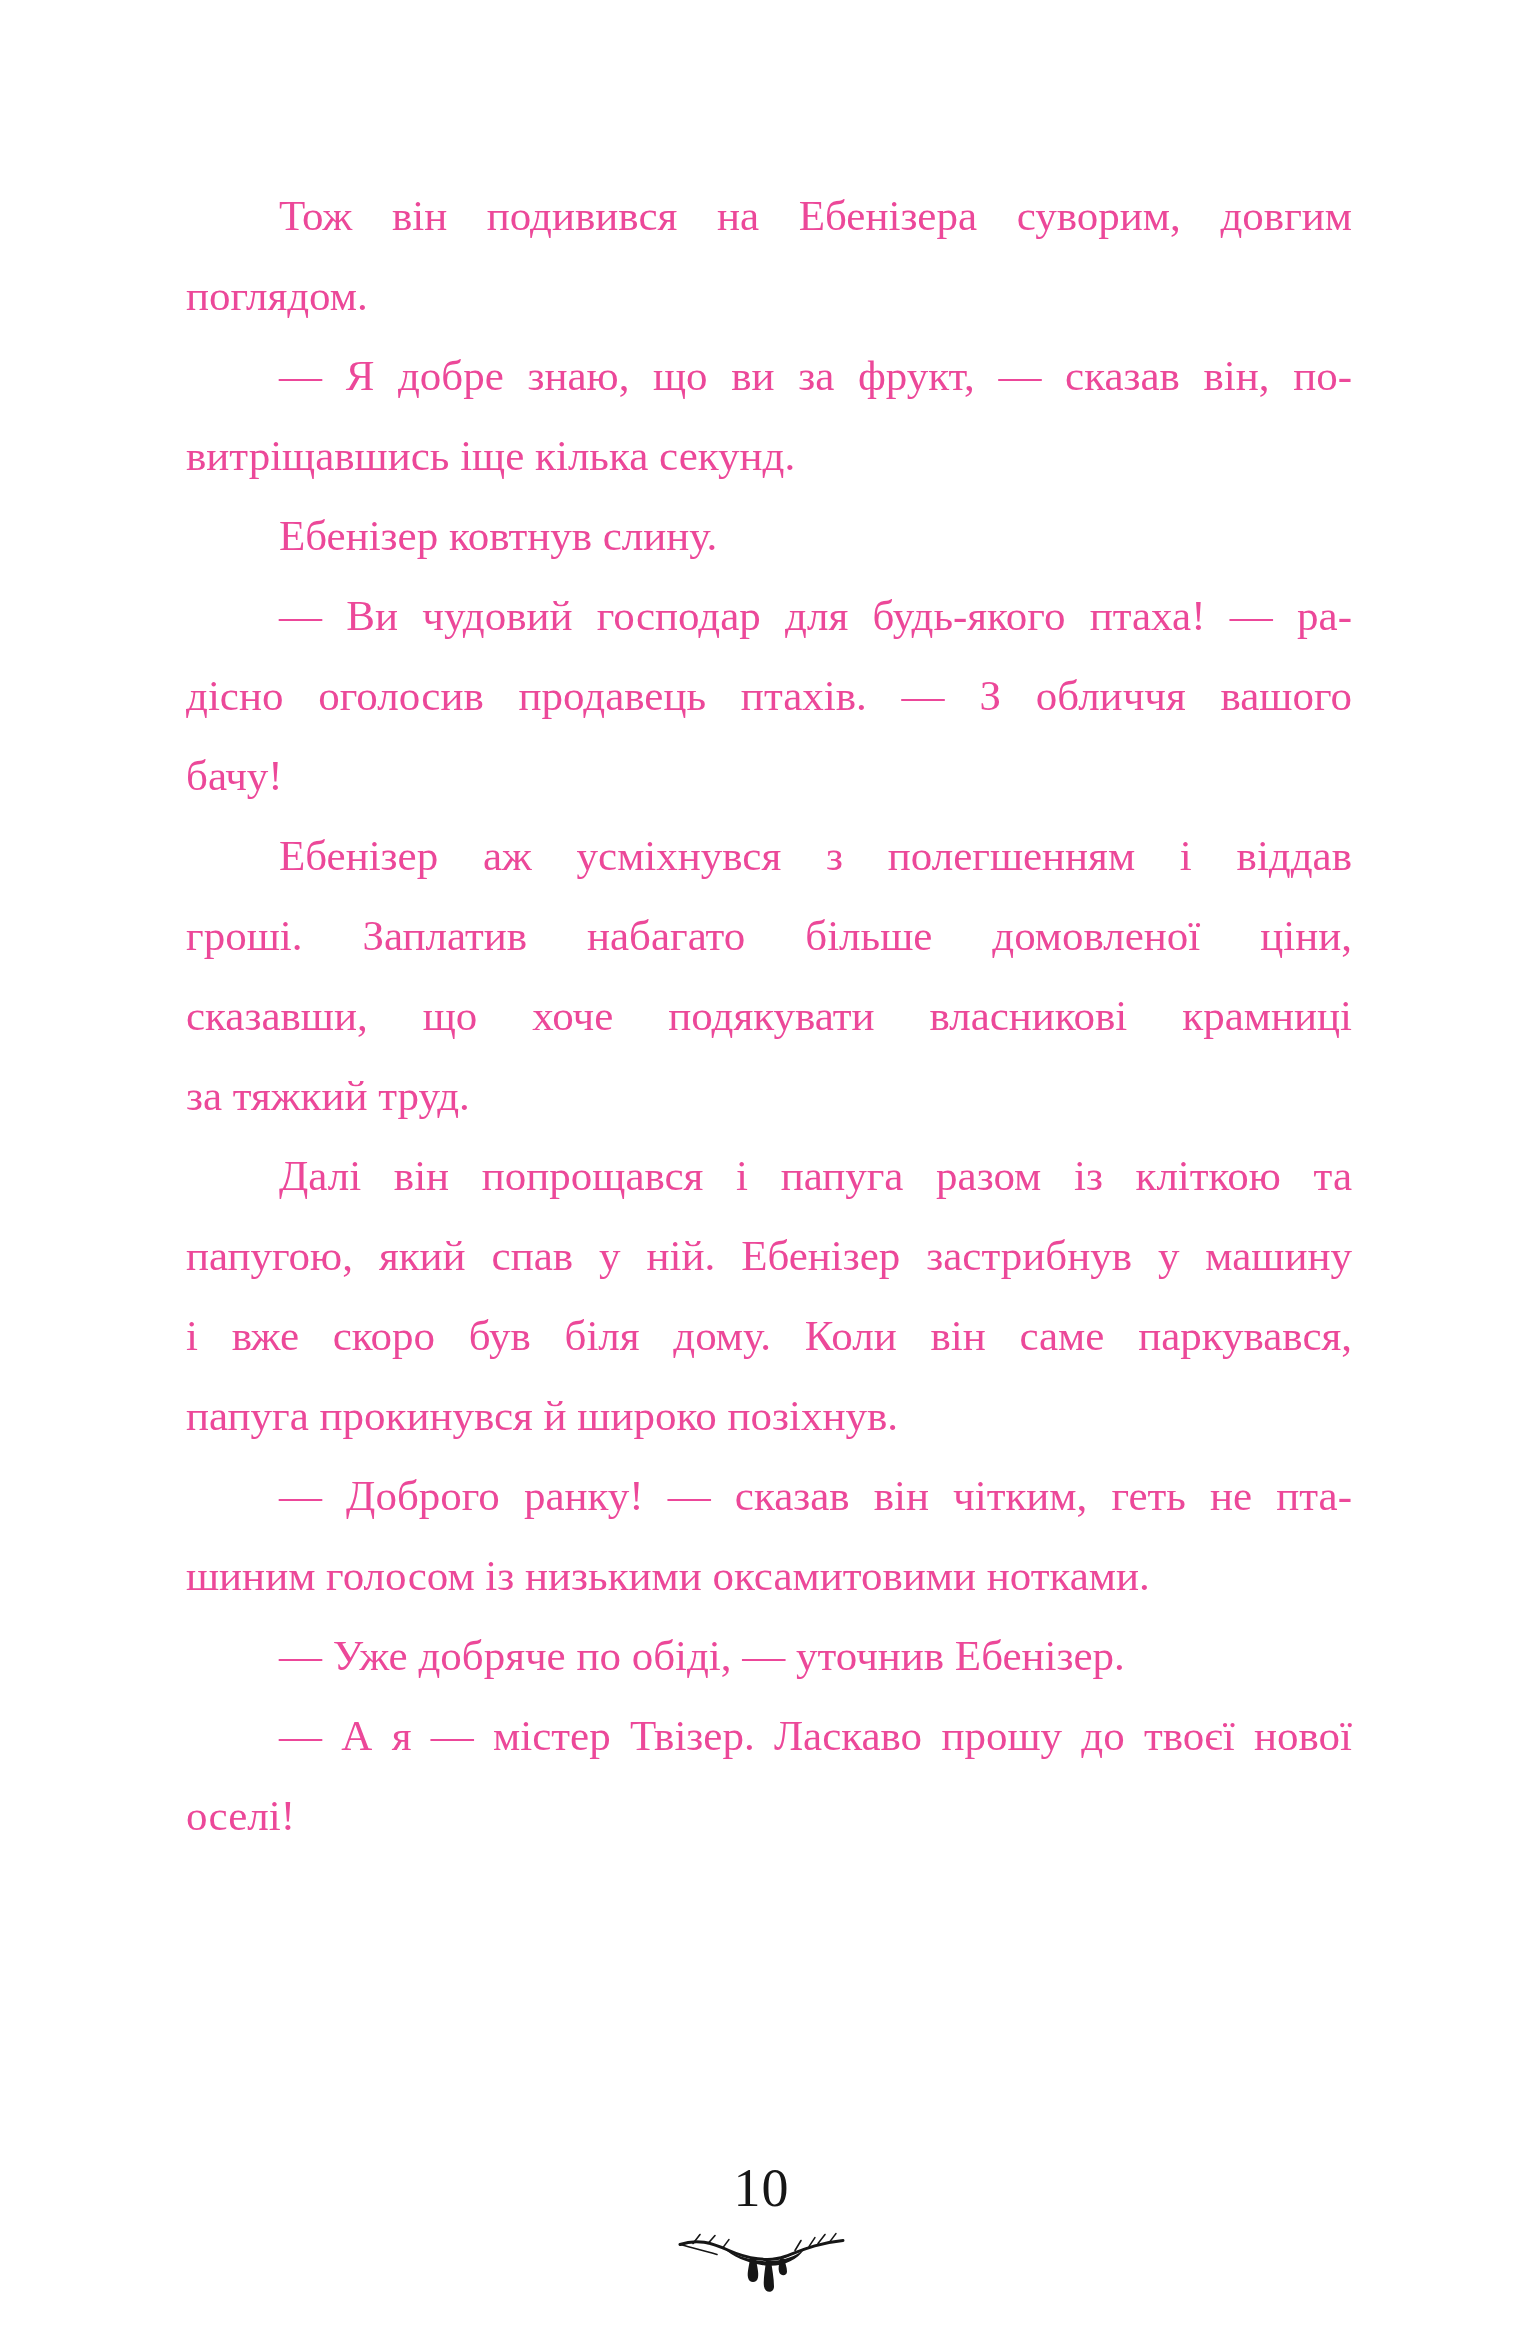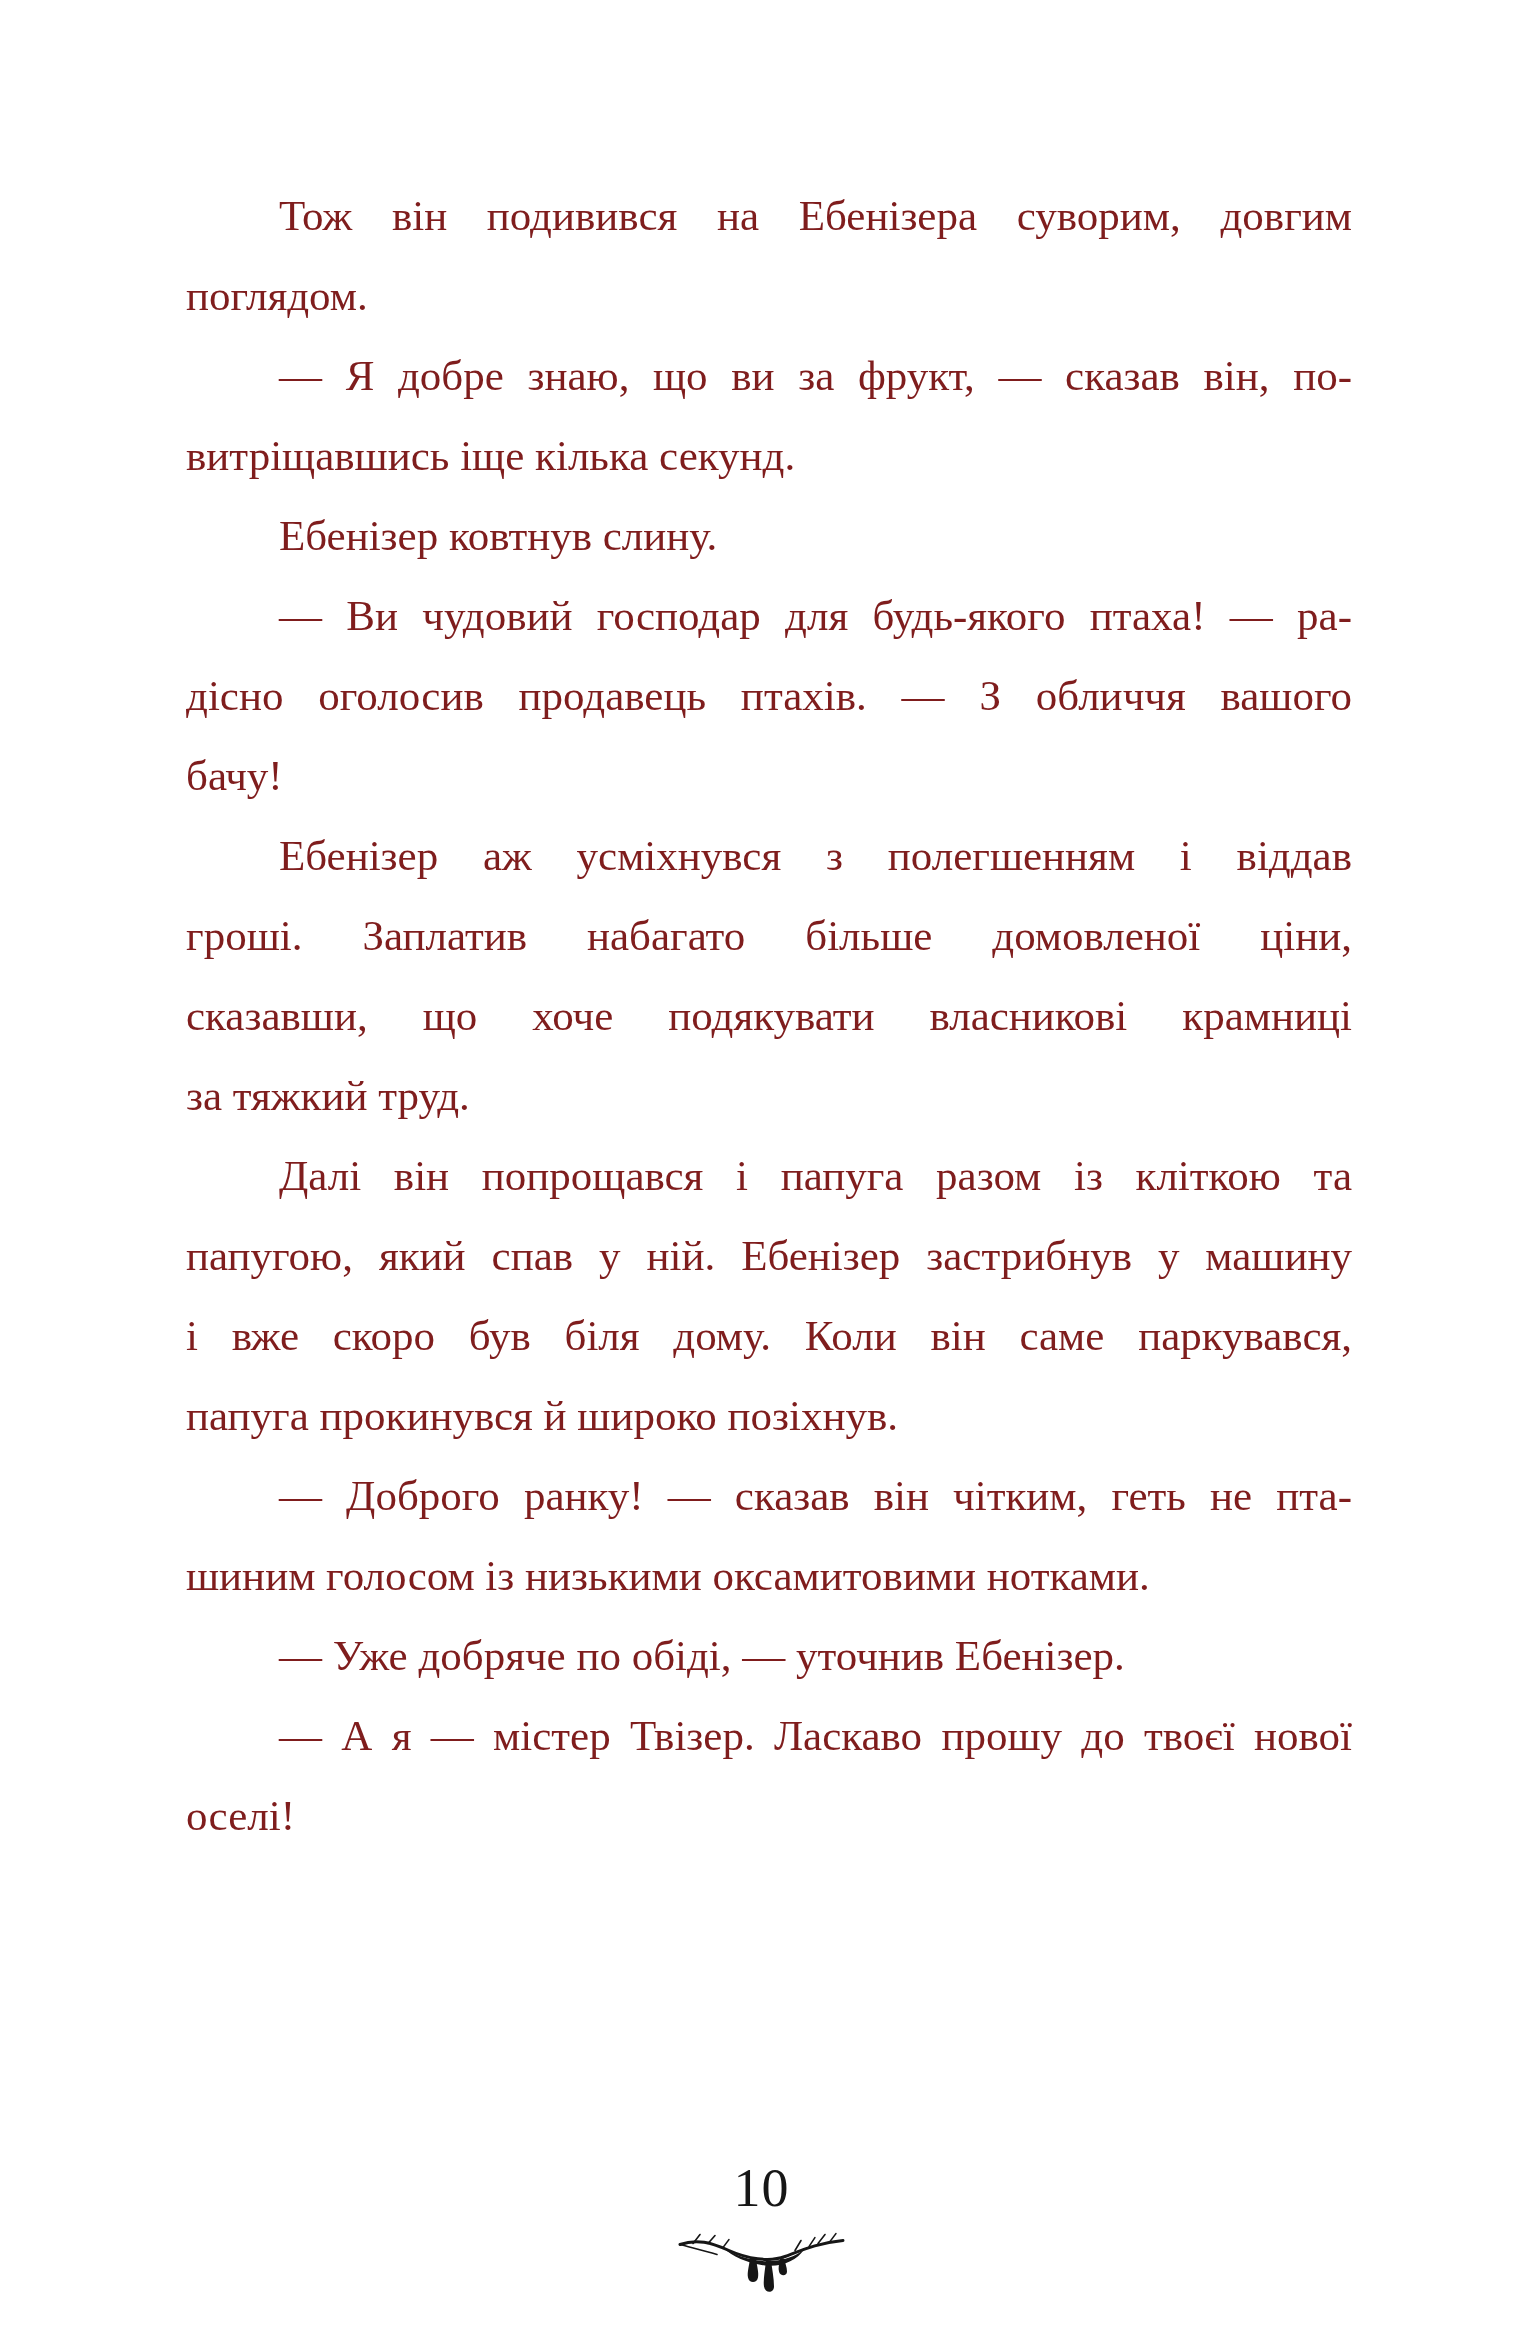--- a/index.html
+++ b/index.html
@@ -17,21 +17,21 @@
     left: 186px;
     top: 176px;
     width: 1166px;
   }
   .line {
     font-size: 43px;
     line-height: 80px;
     text-align: justify;
     text-align-last: justify;
     white-space: nowrap;
-    color: #7f1d1d;
+    color: #ec4899;
   }
   .line.indent { text-indent: 93px; }
   .line.last {
     text-align: center;
     text-align-last: left;
   }
   .footer {
     position: absolute;
     top: 2160px;
     left: 0;

